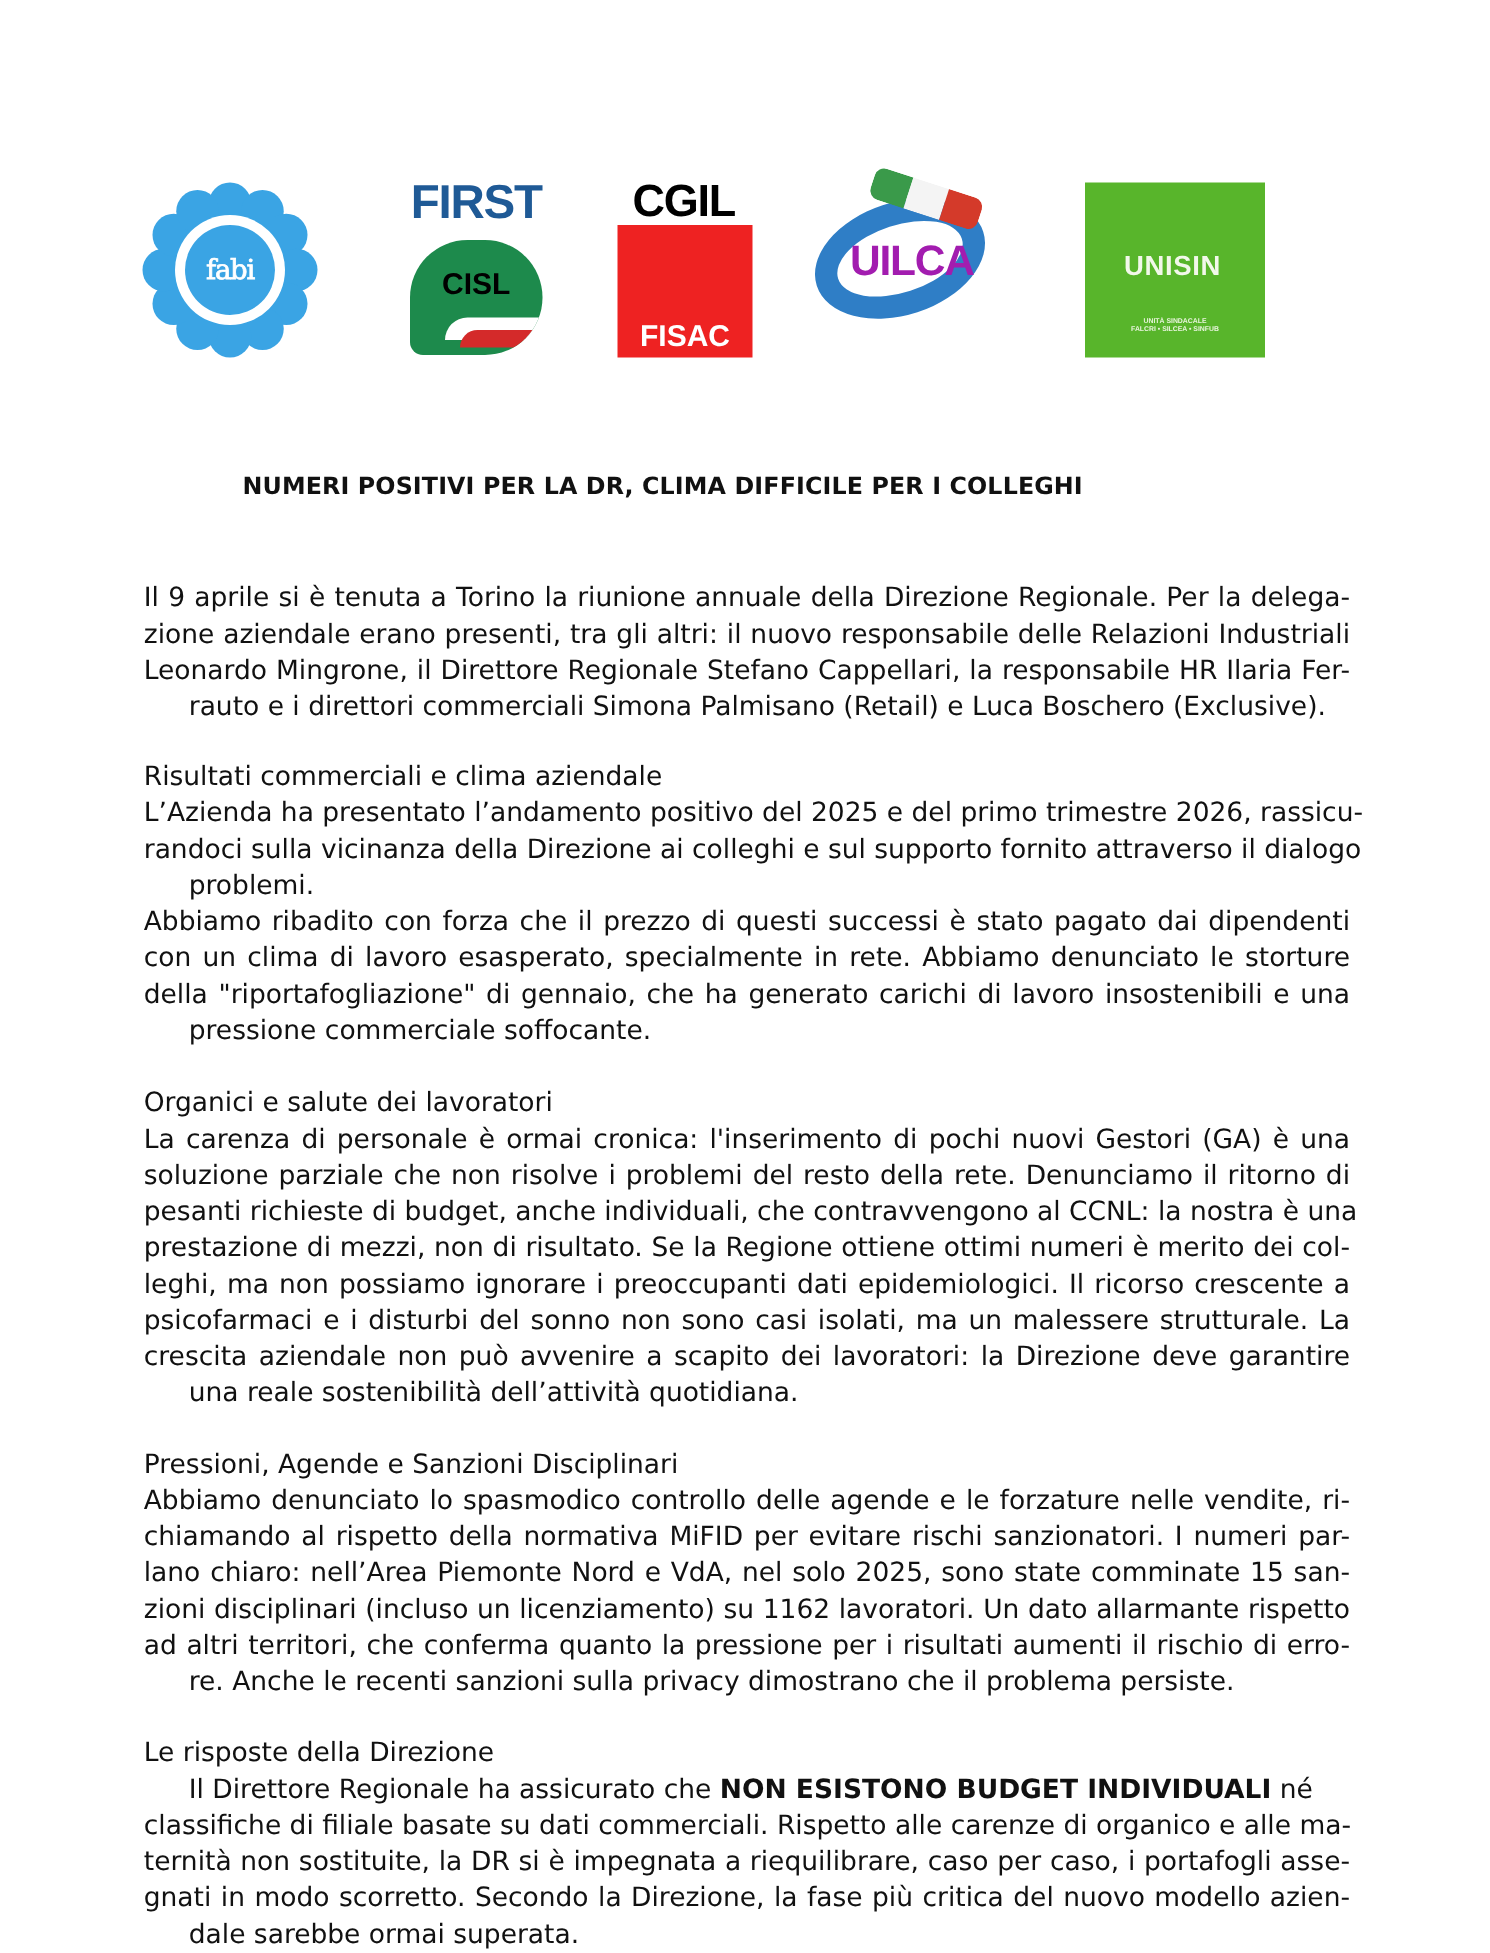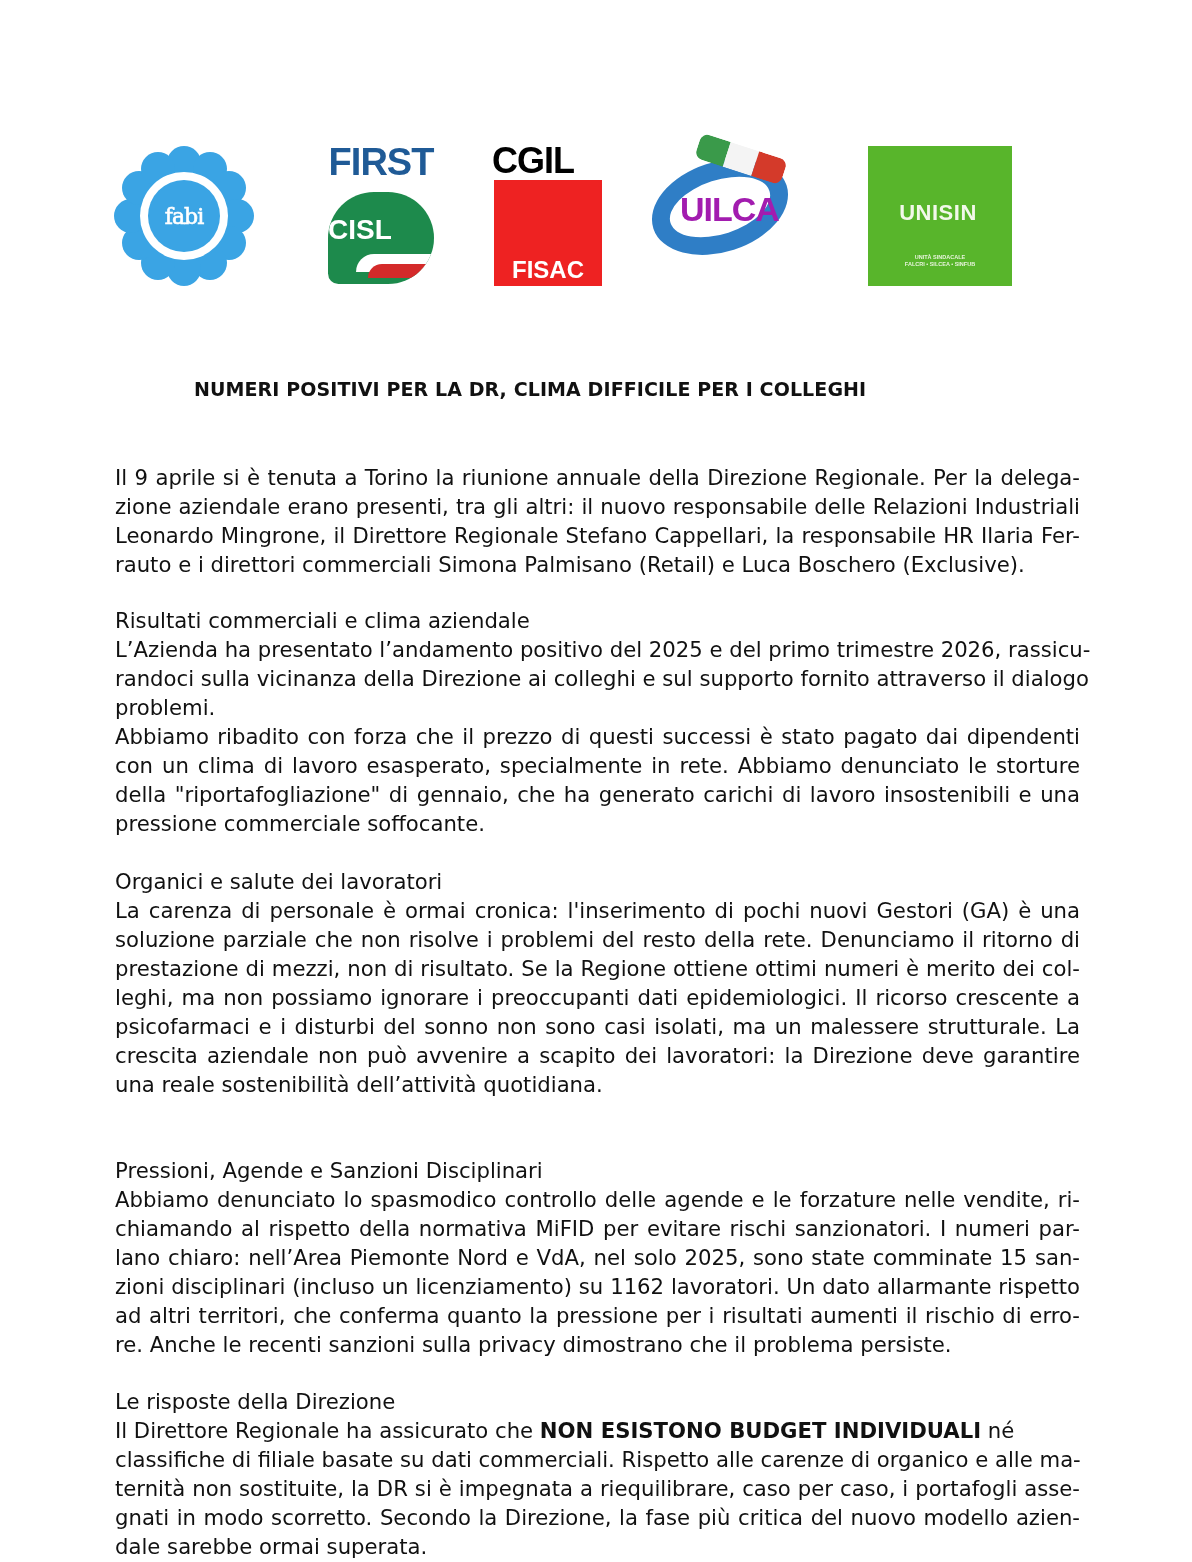--- a/index.html
+++ b/index.html
@@ -13,48 +13,48 @@
     .fabi { left: 114px; top: 146px; width: 140px; height: 140px; text-decoration: underline; }
     .fabi-petal { position: absolute; width: 34px; height: 34px; border-radius: 50%; background: #3aa4e4; }
     .fabi-center { position: absolute; left: 34px; top: 34px; width: 72px; height: 72px; border-radius: 50%; background: #3aa4e4; display: flex; align-items: center; justify-content: center; }
     .fabi-ring { position: absolute; left: 26px; top: 26px; width: 88px; height: 88px; border-radius: 50%; background: #ffffff; }
     .fabi-text { color: #ffffff; font-family: "DejaVu Serif", serif; font-size: 22px; font-weight: normal; letter-spacing: -1px; -webkit-text-stroke: 0.6px #ffffff; }
 
     
     .first { left: 318px; top: 142px; width: 126px; height: 146px; }
     .first-word { position: absolute; left: 0; top: 0; width: 126px; text-align: center; font-family: "Liberation Sans", sans-serif; font-weight: bold; font-size: 38px; color: #1f5a96; letter-spacing: -1px; line-height: 40px; }
     .cisl-blob { position: absolute; left: 10px; top: 50px; width: 106px; height: 92px; background: #1d8a4c; border-radius: 53px 53px 53px 12px; overflow: hidden; }
-    .cisl-word { position: absolute; left: 0; top: 22px; width: 106px; text-align: left; font-family: "Liberation Sans", sans-serif; font-weight: bold; font-size: 28px; color: #ffffff; }
+    .cisl-word { position: absolute; left: 0; top: 22px; width: 106px; text-align: center; font-family: "Liberation Sans", sans-serif; font-weight: bold; font-size: 24px; color: #000000; }
     .cisl-white { position: absolute; left: 28px; top: 62px; width: 90px; height: 18px; background: #ffffff; border-radius: 40px 0 0 0; }
     .cisl-red { position: absolute; left: 40px; top: 72px; width: 76px; height: 14px; background: #d42a2a; border-radius: 30px 6px 12px 0; }
 
     
     .cgil { left: 492px; top: 142px; width: 110px; height: 146px; }
-    .cgil-word { position: absolute; left: 0; top: 0; width: 110px; font-family: "Liberation Sans", sans-serif; font-weight: bold; font-size: 36px; color: #000000; line-height: 38px; letter-spacing: -1px; }
+    .cgil-word { position: absolute; left: 0; top: 0; width: 110px; text-align: center; font-family: "Liberation Sans", sans-serif; font-weight: bold; font-size: 36px; color: #000000; line-height: 38px; letter-spacing: -1px; }
     .cgil-red { position: absolute; left: 2px; top: 38px; width: 108px; height: 106px; background: #ee2222; }
     .fisac-word { position: absolute; left: 0; bottom: 2px; width: 108px; text-align: center; font-family: "Liberation Sans", sans-serif; font-weight: bold; font-size: 24px; color: #ffffff; }
 
     
     .uilca { left: 646px; top: 142px; width: 172px; height: 120px; }
     .uilca-ring { position: absolute; left: 4px; top: 20px; width: 140px; height: 90px; border-radius: 50%; border: 18px solid #2f7ec6; transform: rotate(-18deg); }
     .uilca-flag { position: absolute; left: 50px; top: 4px; width: 90px; height: 26px; display: flex; transform: rotate(18deg); border-radius: 8px; overflow: hidden; }
     .uilca-flag span { flex: 1; }
     .uilca-word { position: absolute; left: 34px; top: 48px; font-family: "Liberation Sans", sans-serif; font-weight: bold; font-size: 34px; color: #a21caf; letter-spacing: -1px; background: transparent; }
 
     
     .unisin { left: 868px; top: 146px; width: 144px; height: 140px; background: #58b52b; }
     .unisin-word { position: absolute; left: 0; top: 54px; width: 140px; text-align: center; font-family: "Liberation Sans", sans-serif; font-weight: bold; font-size: 22px; color: #f2f8ea; letter-spacing: 0.5px; }
     .unisin-sub { position: absolute; left: 0; top: 108px; width: 144px; text-align: center; font-family: "Liberation Sans", sans-serif; font-weight: bold; font-size: 5.5px; line-height: 7px; color: #e8f4dc; }
 
     
     .doc-title { position: absolute; left: 194px; top: 378px; font-family: "DejaVu Sans", sans-serif; font-weight: bold; font-size: 19px; letter-spacing: 0.1px; color: #111111; white-space: nowrap; }
 
     .block { position: absolute; left: 115px; width: 965px; font-size: 21.2px; line-height: 29px; }
     .line { display: block; white-space: nowrap; text-align: justify; text-align-last: justify; height: 29px; }
-    .line.last { text-align-last: left; }
+    .line.last { text-align-last: left; margin-left: 36px; }
     .heading { display: block; font-weight: normal; white-space: nowrap; height: 29px; }
     .strong { font-weight: bold; }
   </style>
 </head>
 <body>
 
 <div class="logos">
 
   <div class="logo fabi">
     <span class="fabi-petal" style="left:53px;top:0px"></span>
@@ -127,20 +127,21 @@
   <span class="line">Abbiamo ribadito con forza che il prezzo di questi successi è stato pagato dai dipendenti</span>
   <span class="line">con un clima di lavoro esasperato, specialmente in rete. Abbiamo denunciato le storture</span>
   <span class="line">della "riportafogliazione" di gennaio, che ha generato carichi di lavoro insostenibili e una</span>
   <span class="line last">pressione commerciale soffocante.</span>
 </div>
 
 <div class="block" style="top:867px">
   <span class="heading">Organici e salute dei lavoratori</span>
   <span class="line">La carenza di personale è ormai cronica: l'inserimento di pochi nuovi Gestori (GA) è una</span>
   <span class="line">soluzione parziale che non risolve i problemi del resto della rete. Denunciamo il ritorno di</span>
+  <span class="line">pesanti richieste di budget, anche individuali, che contravvengono al CCNL: la nostra è una</span>
   <span class="line">prestazione di mezzi, non di risultato. Se la Regione ottiene ottimi numeri è merito dei col-</span>
   <span class="line">leghi, ma non possiamo ignorare i preoccupanti dati epidemiologici. Il ricorso crescente a</span>
   <span class="line">psicofarmaci e i disturbi del sonno non sono casi isolati, ma un malessere strutturale. La</span>
   <span class="line">crescita aziendale non può avvenire a scapito dei lavoratori: la Direzione deve garantire</span>
   <span class="line last">una reale sostenibilità dell’attività quotidiana.</span>
 </div>
 
 <div class="block" style="top:1156px">
   <span class="heading">Pressioni, Agende e Sanzioni Disciplinari</span>
   <span class="line">Abbiamo denunciato lo spasmodico controllo delle agende e le forzature nelle vendite, ri-</span>

